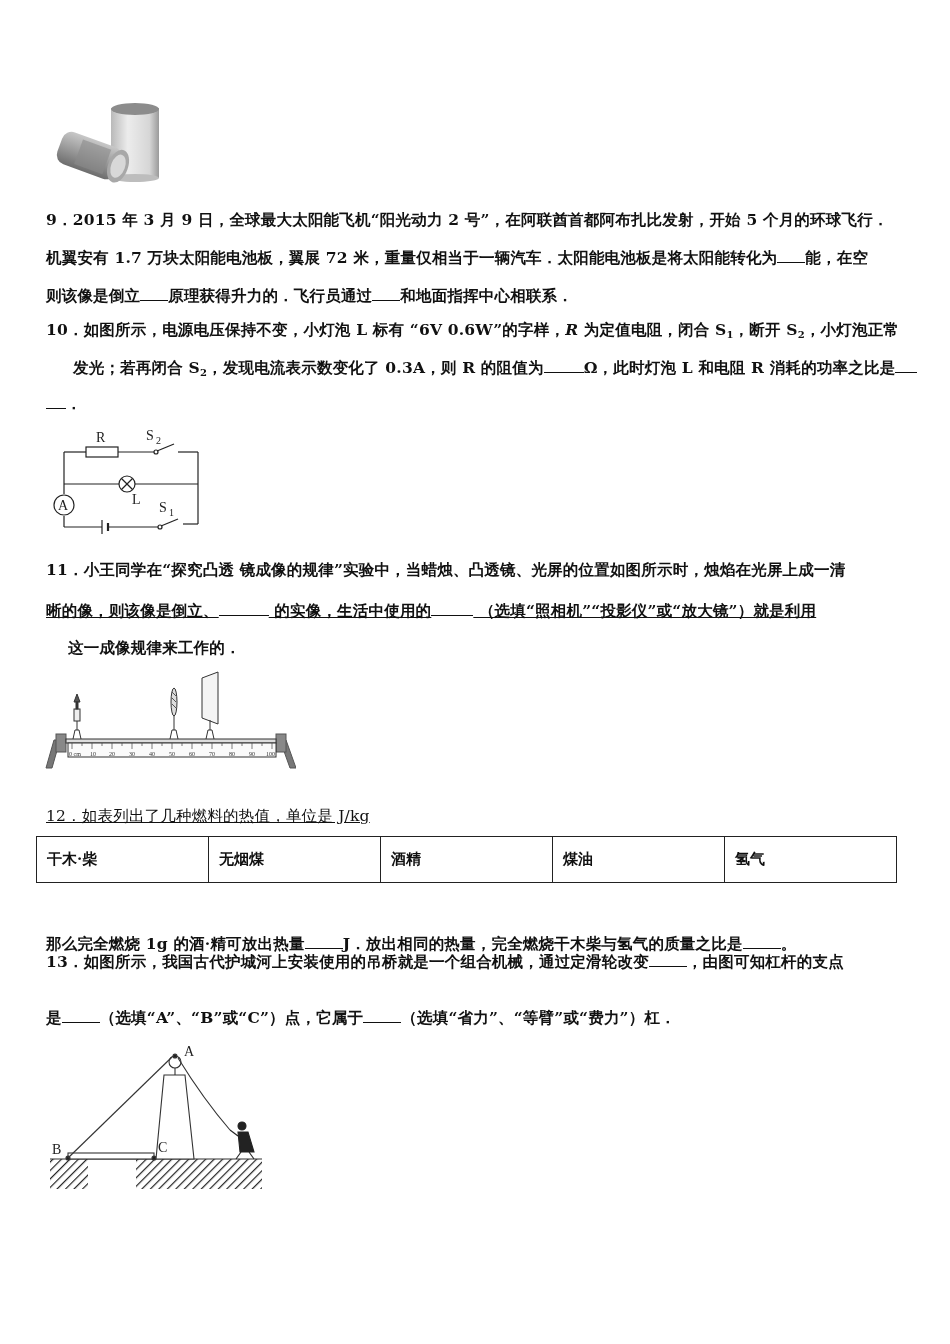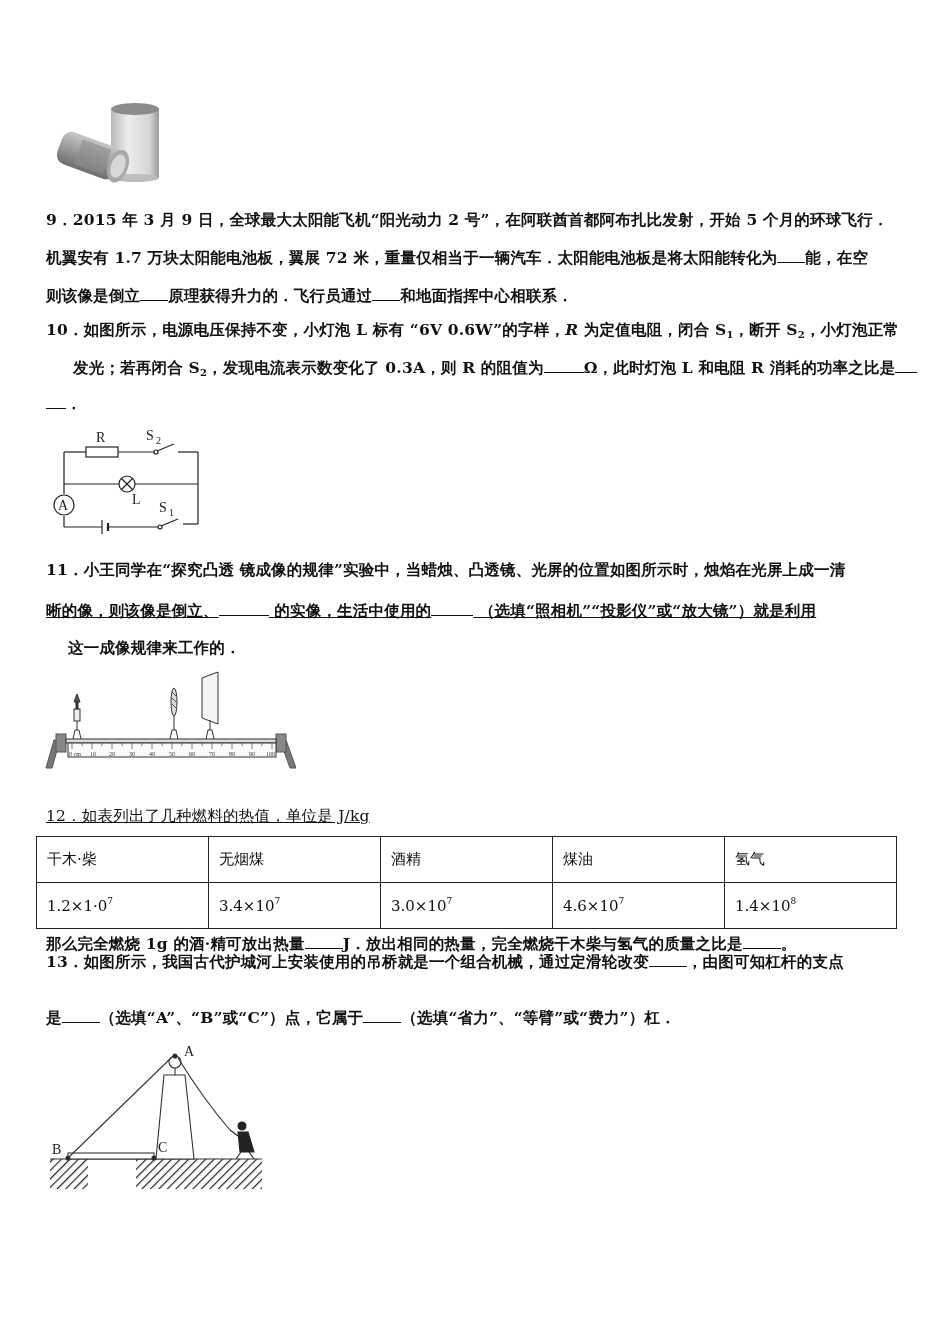--- a/index.html
+++ b/index.html
@@ -5,21 +5,21 @@
   html, body { margin:0; padding:0; background:#ffffff; }
   body { width:950px; height:1344px; position:relative; overflow:hidden;
          font-family:"DejaVu Serif","Liberation Serif",serif; color:#111; }
   .abs { position:absolute; }
   .line { position:absolute; left:46px; font-size:15.5px; font-weight:bold; white-space:nowrap; letter-spacing:0.2px; }
   .line.normal { font-weight:normal;text-decoration:underline; }
   .blank { display:inline-block; border-bottom:1.3px solid #111; height:14px; vertical-align:baseline; }
   sub { font-size:10px; vertical-align:-3px; }
   sup { font-size:9px; vertical-align:7px; }
   table.fuel { position:absolute; left:36px; top:836px; width:861px; border-collapse:collapse; }
-  table.fuel td { border:1.5px solid #222; height:45px; padding:0 10px; font-size:15px; font-weight:normal; text-align:left; vertical-align:middle; width:20%; }
+  table.fuel td { border:1.5px solid #222; height:45px; padding:0 10px; font-size:15px; font-weight:bold; text-align:left; vertical-align:middle; width:20%; }
   svg text { font-family:"Liberation Serif","DejaVu Serif",serif; }
 </style>
 </head>
 <body>
 
 <div class="abs" style="left:48px;top:98px;width:120px;height:88px;">
   <svg width="120" height="88" viewBox="0 0 120 88">
     <defs>
       <linearGradient id="cyl" x1="0" x2="1">
         <stop offset="0" stop-color="#b9b9b9"></stop>
@@ -187,27 +187,20 @@
 
 <table class="fuel">
   <tbody>
       <tr>
     <td>干木·柴</td>
     <td>无烟煤</td>
     <td>酒精</td>
     <td>煤油</td>
     <td>氢气</td>
   </tr>
-  <tr>
-    <td><span>1.2×1·0</span><sup>7</sup></td>
-    <td><span>3.4×10</span><sup>7</sup></td>
-    <td><span>3.0×10</span><sup>7</sup></td>
-    <td><span>4.6×10</span><sup>7</sup></td>
-    <td><span>1.4×10</span><sup>8</sup></td>
-  </tr>
 </tbody>
   </table>
 
 <div class="line" style="top:934px;">
   <span>那么完全燃烧 1g 的酒·精可放出热量</span><span class="blank" style="width:38px;"></span><span>J．放出相同的热量，完全燃烧干木柴与氢气的质量之比是</span><span class="blank" style="width:38px;"></span><span>。</span>
 </div>
 
 <div class="line" style="top:952px;">
   <span>13．如图所示，我国古代护城河上安装使用的吊桥就是一个组合机械，通过定滑轮改变</span><span class="blank" style="width:38px;"></span><span>，由图可知杠杆的支点</span>
 </div>

